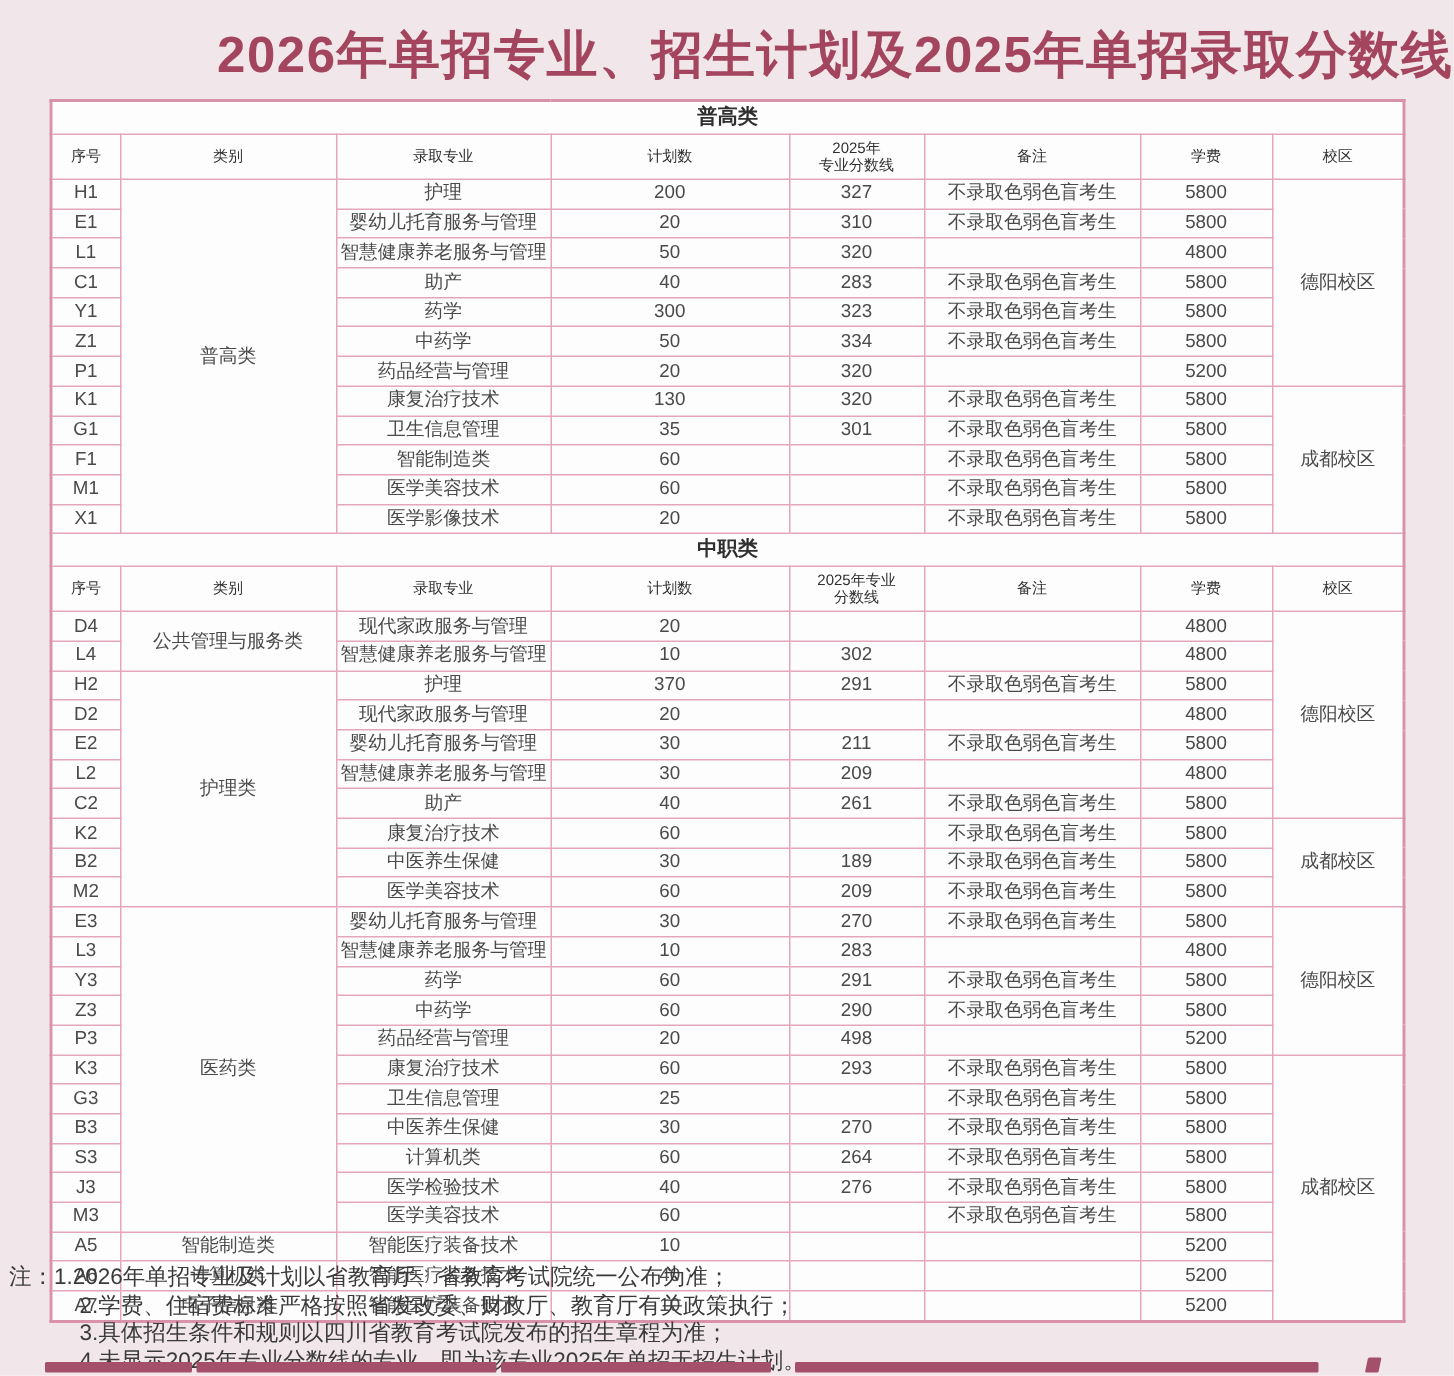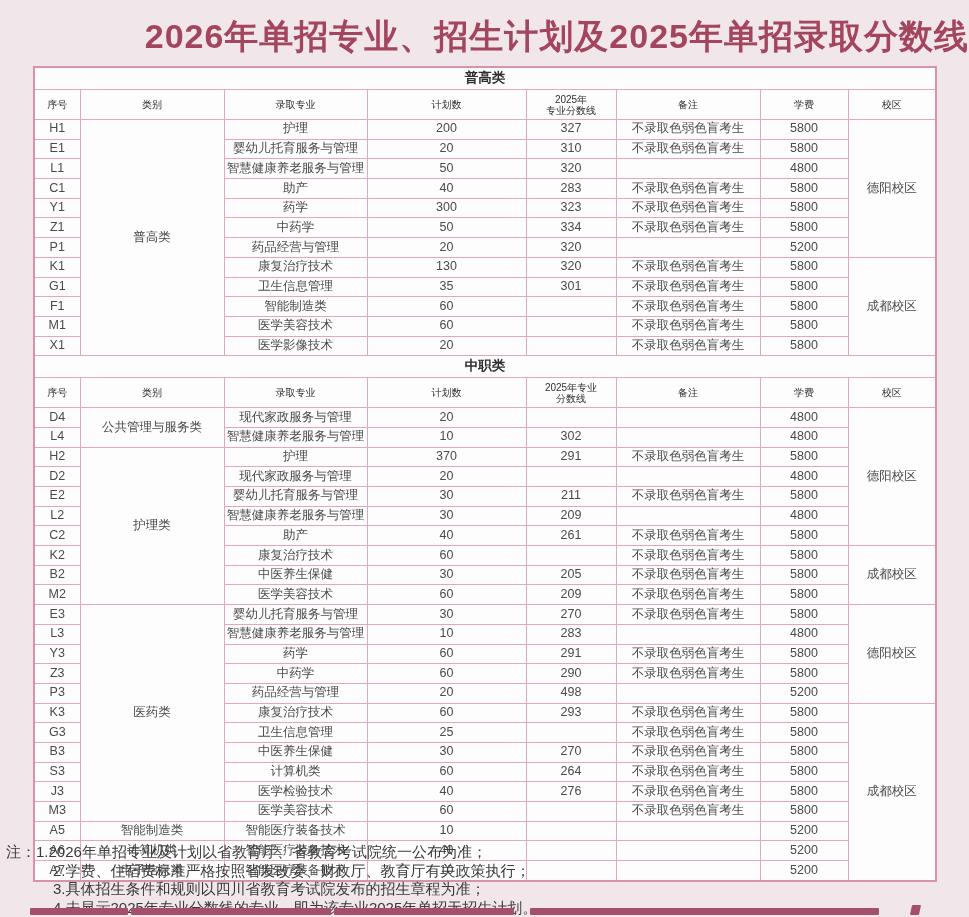--- a/index.html
+++ b/index.html
@@ -271,21 +271,21 @@
           <td>60</td>
           <td></td>
           <td>不录取色弱色盲考生</td>
           <td>5800</td>
           <td rowspan="3">成都校区</td>
         </tr>
         <tr class="data-row">
           <td>B2</td>
           <td class="c-major">中医养生保健</td>
           <td>30</td>
-          <td>205</td>
+          <td>189</td>
           <td>不录取色弱色盲考生</td>
           <td>5800</td>
         </tr>
         <tr class="data-row">
           <td>M2</td>
           <td class="c-major">医学美容技术</td>
           <td>60</td>
           <td>209</td>
           <td>不录取色弱色盲考生</td>
           <td>5800</td>

